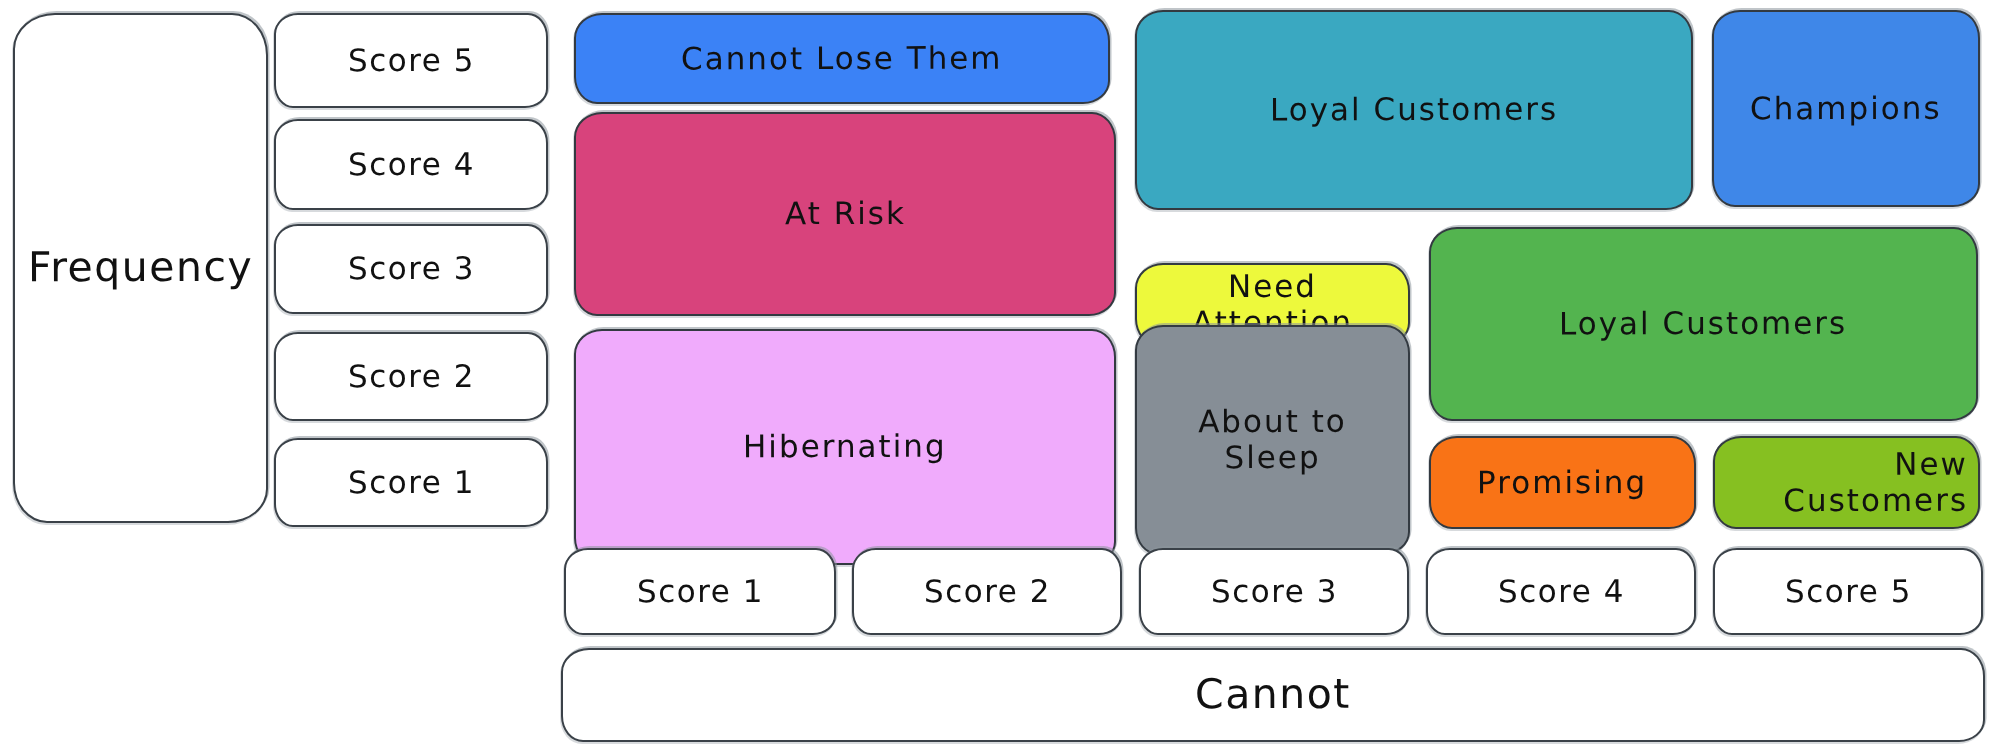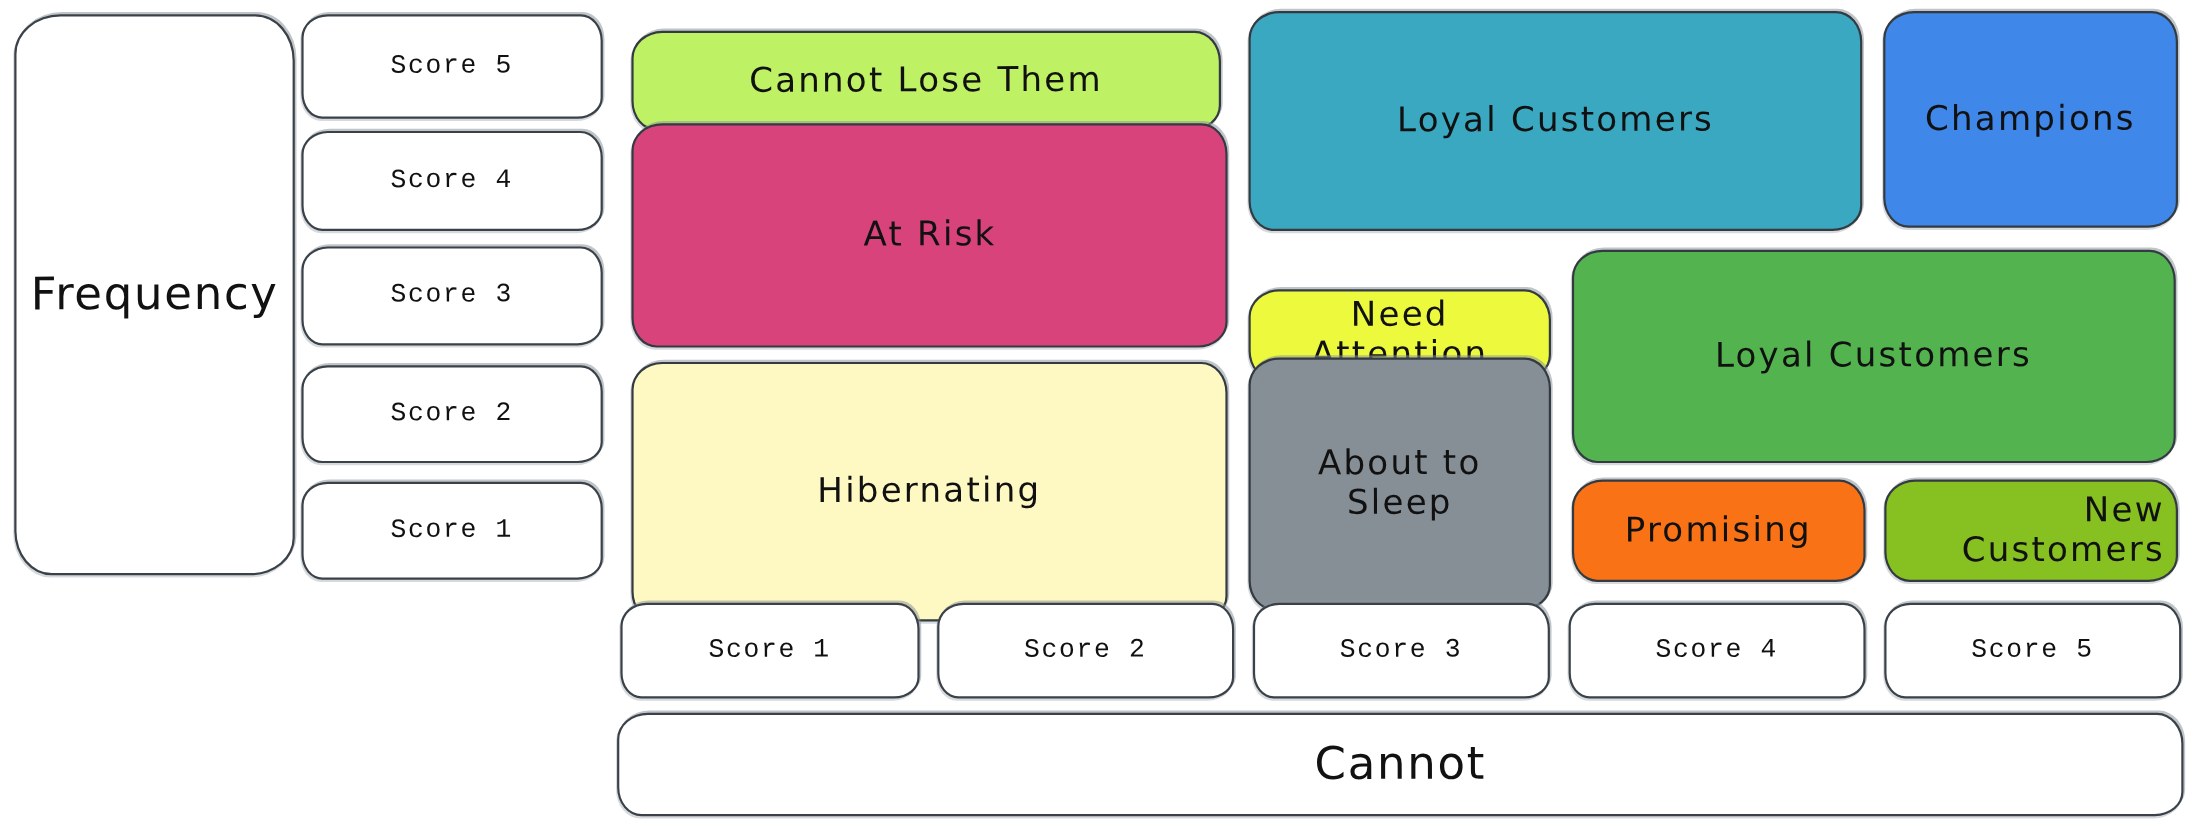--- a/index.html
+++ b/index.html
@@ -36,41 +36,40 @@
     transform: rotate(-0.15deg);
   }
   
   .axis {
     border-radius: 42px 36px 40px 34px / 36px 42px 34px 40px;
     font-size: 41px;
   }
   .axis.recency-axis { border-radius: 28px 24px 26px 22px / 24px 28px 22px 26px; }
   .score {
     border-radius: 24px 20px 23px 19px / 21px 24px 19px 23px;
-    font-size: 24px;
-    font-family: Liberation Mono, monospace;
+    font-size: 31px;
   }
   .seg {
     border-radius: 28px 24px 27px 23px / 25px 28px 23px 27px;
     border-color: #333a41;
     font-size: 31px;
   }
   .seg .lbl { letter-spacing: 2px; }
 </style>
 </head>
 <body>
 
 <div id="canvas">
-    <div class="box seg seg-cannot-lose-them" style="left: 574px; top: 13px; width: 536px; height: 91px; background: #bef264; margin-top: 15px;">
+    <div class="box seg seg-cannot-lose-them" style="left: 574px; top: 13px; width: 536px; height: 91px; background: #3b82f6;">
       <span class="lbl">Cannot Lose Them</span>
     </div>
     <div class="box seg seg-at-risk" style="left: 574px; top: 112px; width: 542px; height: 204px; background: rgb(216, 67, 124);">
       <span class="lbl">At Risk</span>
     </div>
-    <div class="box seg seg-hibernating" style="left: 574px; top: 329px; width: 542px; height: 236px; background: #fef9c3;">
+    <div class="box seg seg-hibernating" style="left: 574px; top: 329px; width: 542px; height: 236px; background: #f0abfc;">
       <span class="lbl">Hibernating</span>
     </div>
     <div class="box seg seg-loyal-customers-top" style="left: 1135px; top: 10px; width: 558px; height: 200px; background: rgb(58, 168, 193);">
       <span class="lbl">Loyal Customers</span>
     </div>
     <div class="box seg seg-need-attention" style="left: 1135px; top: 230px; width: 275px; height: 83px; background: rgb(237, 249, 60); margin-top: 33px;">
       <span class="lbl">Need Attention</span>
     </div>
     <div class="box seg seg-about-to-sleep" style="left: 1135px; top: 325px; width: 275px; height: 230px; background: rgb(134, 142, 150);">
       <span class="lbl">About to Sleep</span>

